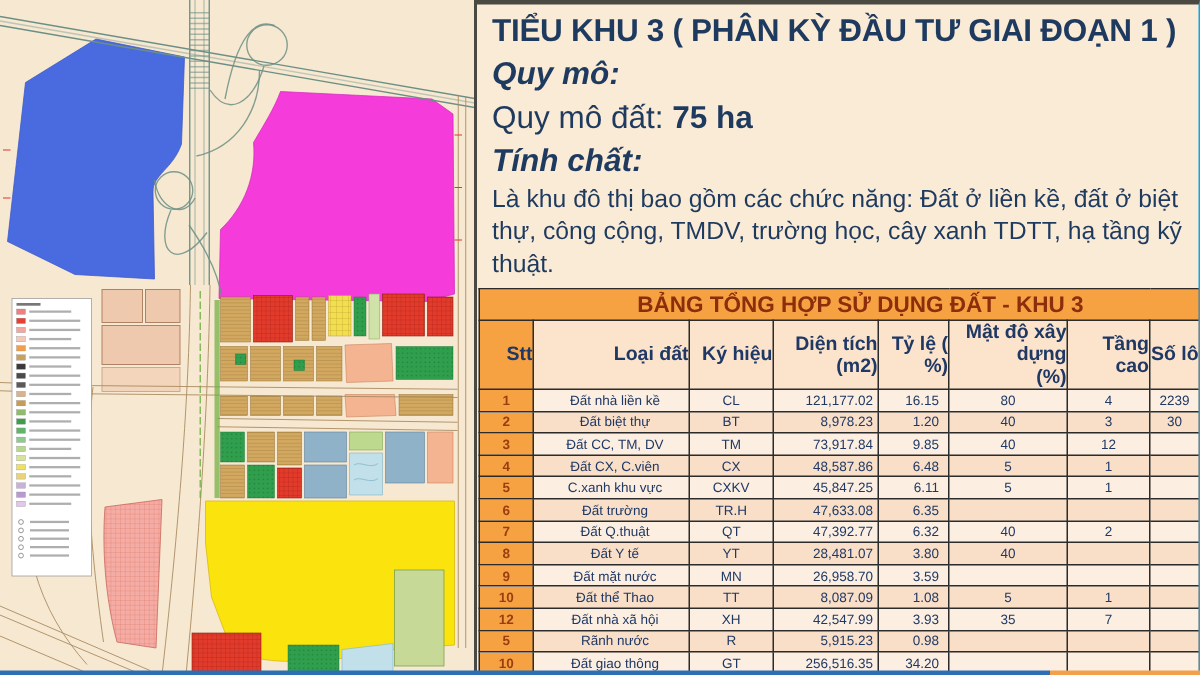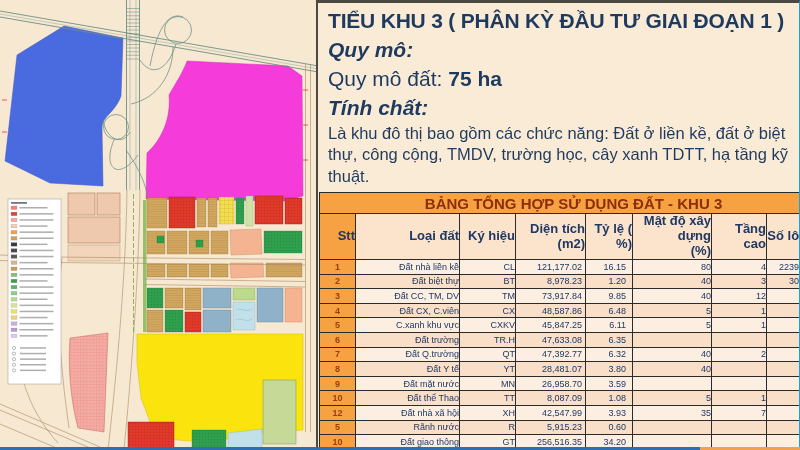--- a/index.html
+++ b/index.html
@@ -37,22 +37,22 @@
   table{border-collapse:collapse;width:480px;margin:3px 0 0 1px;table-layout:fixed;
         font-size:9px;color:var(--cell_text);}
   th,td{border:1px solid var(--table_border);padding:0;overflow:hidden;white-space:nowrap;}
   .ttitle{background:var(--table_title_bg);color:var(--table_title_text);
           font-size:15px;font-weight:bold;height:20px;text-align:center;padding-left:28px;}
   .hrow th{background:var(--header_bg);font-weight:bold;font-size:13px;height:27px;
            white-space:pre-line;line-height:1.15;text-align:right;}
   .hrow th:first-child{background:var(--stt_bg);}
   tbody td{height:13.6px;}
   td.c-stt{background:var(--stt_bg);color:var(--stt_text);font-weight:bold;text-align:center;}
-  td.c-loai{text-align:right;padding-left:5px;}
-  td.c-ky,td.c-matdo,td.c-tang,td.c-solo{text-align:right;}
+  td.c-loai{text-align:center;padding-left:5px;}
+  td.c-ky,td.c-matdo,td.c-tang,td.c-solo{text-align:center;}
   td.c-dien{text-align:right;padding-right:3px;}
   td.c-tyle{text-align:right;padding-right:6px;}
   tbody tr:nth-child(odd) td:not(.c-stt){background:var(--row_light);}
   tbody tr:nth-child(even) td:not(.c-stt){background:var(--row_dark);}
   
   .bline{position:absolute;left:0;top:447px;width:700px;height:3px;background:var(--bottom_blue);z-index:6;}
   .oline{position:absolute;left:700px;top:447px;width:100px;height:3px;background:var(--bottom_orange);z-index:6;}
 </style>
 </head>
 <body>
@@ -358,21 +358,21 @@
             <td class="c-loai">Đất trường</td>
             <td class="c-ky">TR.H</td>
             <td class="c-dien">47,633.08</td>
             <td class="c-tyle">6.35</td>
             <td class="c-matdo"></td>
             <td class="c-tang"></td>
             <td class="c-solo"></td>
           </tr>
           <tr>
             <td class="c-stt">7</td>
-            <td class="c-loai">Đất Q.trường</td>
+            <td class="c-loai">Đất Q.thuật</td>
             <td class="c-ky">QT</td>
             <td class="c-dien">47,392.77</td>
             <td class="c-tyle">6.32</td>
             <td class="c-matdo">40</td>
             <td class="c-tang">2</td>
             <td class="c-solo"></td>
           </tr>
           <tr>
             <td class="c-stt">8</td>
             <td class="c-loai">Đất Y tế</td>
@@ -411,21 +411,21 @@
             <td class="c-tyle">3.93</td>
             <td class="c-matdo">35</td>
             <td class="c-tang">7</td>
             <td class="c-solo"></td>
           </tr>
           <tr>
             <td class="c-stt">5</td>
             <td class="c-loai">Rãnh nước</td>
             <td class="c-ky">R</td>
             <td class="c-dien">5,915.23</td>
-            <td class="c-tyle">0.60</td>
+            <td class="c-tyle">0.98</td>
             <td class="c-matdo"></td>
             <td class="c-tang"></td>
             <td class="c-solo"></td>
           </tr>
           <tr>
             <td class="c-stt">10</td>
             <td class="c-loai">Đất giao thông</td>
             <td class="c-ky">GT</td>
             <td class="c-dien">256,516.35</td>
             <td class="c-tyle">34.20</td>

